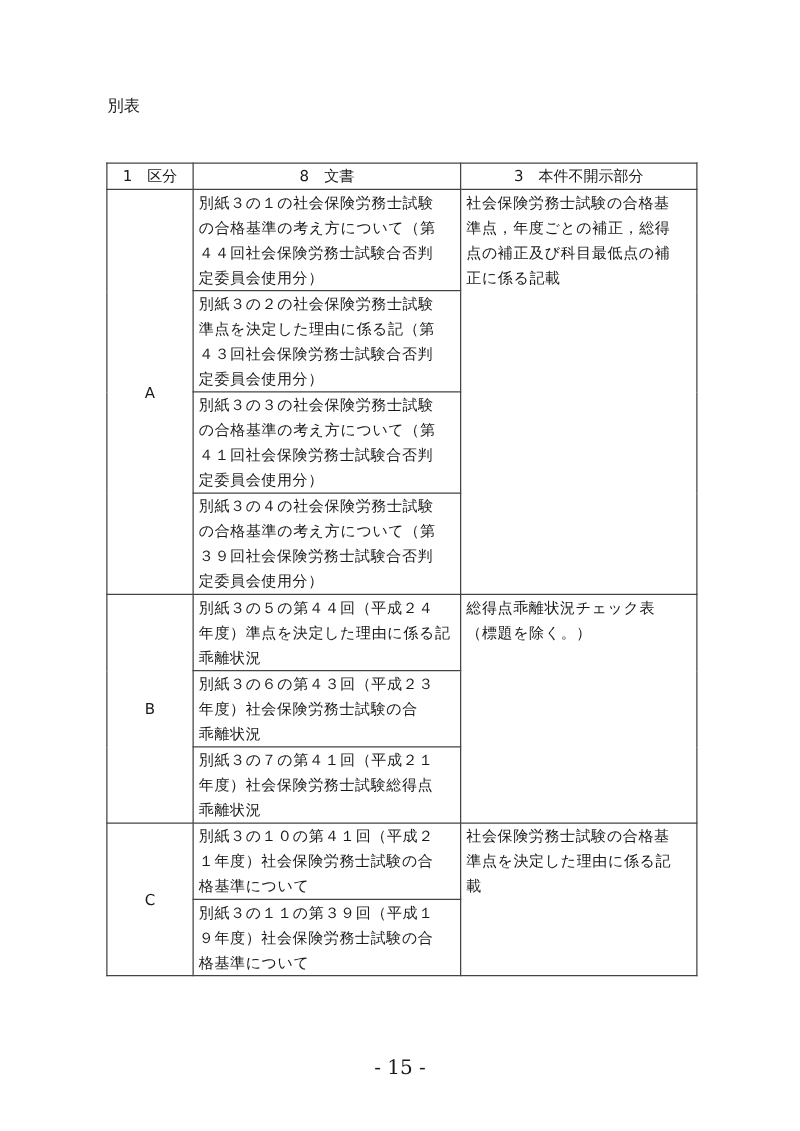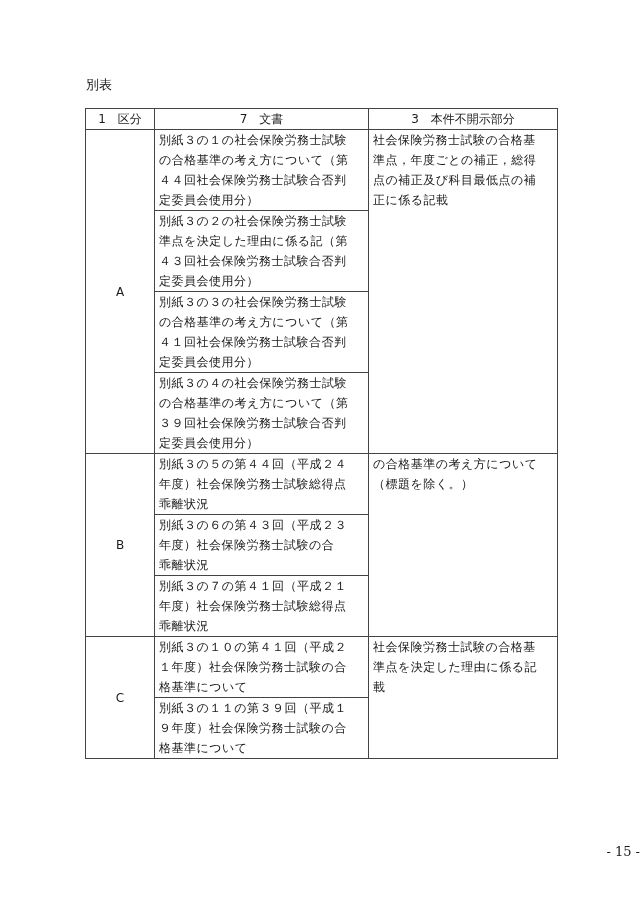--- a/index.html
+++ b/index.html
@@ -1,43 +1,43 @@
 <!DOCTYPE html>
 <html><head>
 <meta charset="utf-8">
 <style>
   html, body { margin:0; padding:0; background:#ffffff; }
   body { width:640px; height:905px; position:relative; overflow:hidden;
          font-family:"DejaVu Sans", sans-serif; color:#1a1a1a; }
   .caption { position:absolute; left:86px; top:76px; font-size:13px; }
-  table.main { position:absolute; left:85px; top:108px; border-collapse:collapse;
+  table.main { position:absolute; left:85px; top:130px; border-collapse:collapse;
                width:473px; font-size:12px; }
   table.main td, table.main th { border:1px solid #444; padding:0 4px; vertical-align:top;
                line-height:20px; }
   table.main th { font-weight:normal; height:19px; text-align:center; vertical-align:middle; }
   .col1 { width:60px; }
   .col2 { width:205px; }
   .col3 { width:180px;margin-left:39px; }
   td.cat { text-align:center; vertical-align:middle !important; font-size:12px; }
   td.doc { letter-spacing:0.5px; }
   td.part { letter-spacing:0.5px; }
   .doc-text { white-space:pre-line; }
-  .footer { position:absolute; left:0; width:640px; top:844px; text-align:right;
-            font-family:"DejaVu Serif", serif; font-size:13px; }
+  .footer { position:absolute; left:0; width:640px; top:844px; text-align:center;
+            font-family:"DejaVu Serif", serif; font-size:16px; }
 </style>
 </head>
 <body>
 
 <div class="caption">別表</div>
 
 <table class="main">
   <thead>
     <tr>
       <th class="col1">1　区分</th>
-      <th class="col2">7　文書</th>
+      <th class="col2">8　文書</th>
       <th class="col3">3　本件不開示部分</th>
     </tr>
   </thead>
   <tbody>
 
     <tr>
       <td class="cat" rowspan="4">A</td>
       <td class="doc doc-text">別紙３の１の社会保険労務士試験
 の合格基準の考え方について（第
 ４４回社会保険労務士試験合否判
@@ -62,23 +62,23 @@
     <tr>
       <td class="doc doc-text">別紙３の４の社会保険労務士試験
 の合格基準の考え方について（第
 ３９回社会保険労務士試験合否判
 定委員会使用分）</td>
     </tr>
 
     <tr>
       <td class="cat" rowspan="3">B</td>
       <td class="doc doc-text">別紙３の５の第４４回（平成２４
-年度）社会保険労務士試験総得点
+年度）準点を決定した理由に係る記
 乖離状況</td>
-      <td class="part doc-text" rowspan="3">の合格基準の考え方について
+      <td class="part doc-text" rowspan="3">総得点乖離状況チェック表
 （標題を除く。）</td>
     </tr>
     <tr>
       <td class="doc doc-text">別紙３の６の第４３回（平成２３
 年度）社会保険労務士試験の合
 乖離状況</td>
     </tr>
     <tr>
       <td class="doc doc-text">別紙３の７の第４１回（平成２１
 年度）社会保険労務士試験総得点

